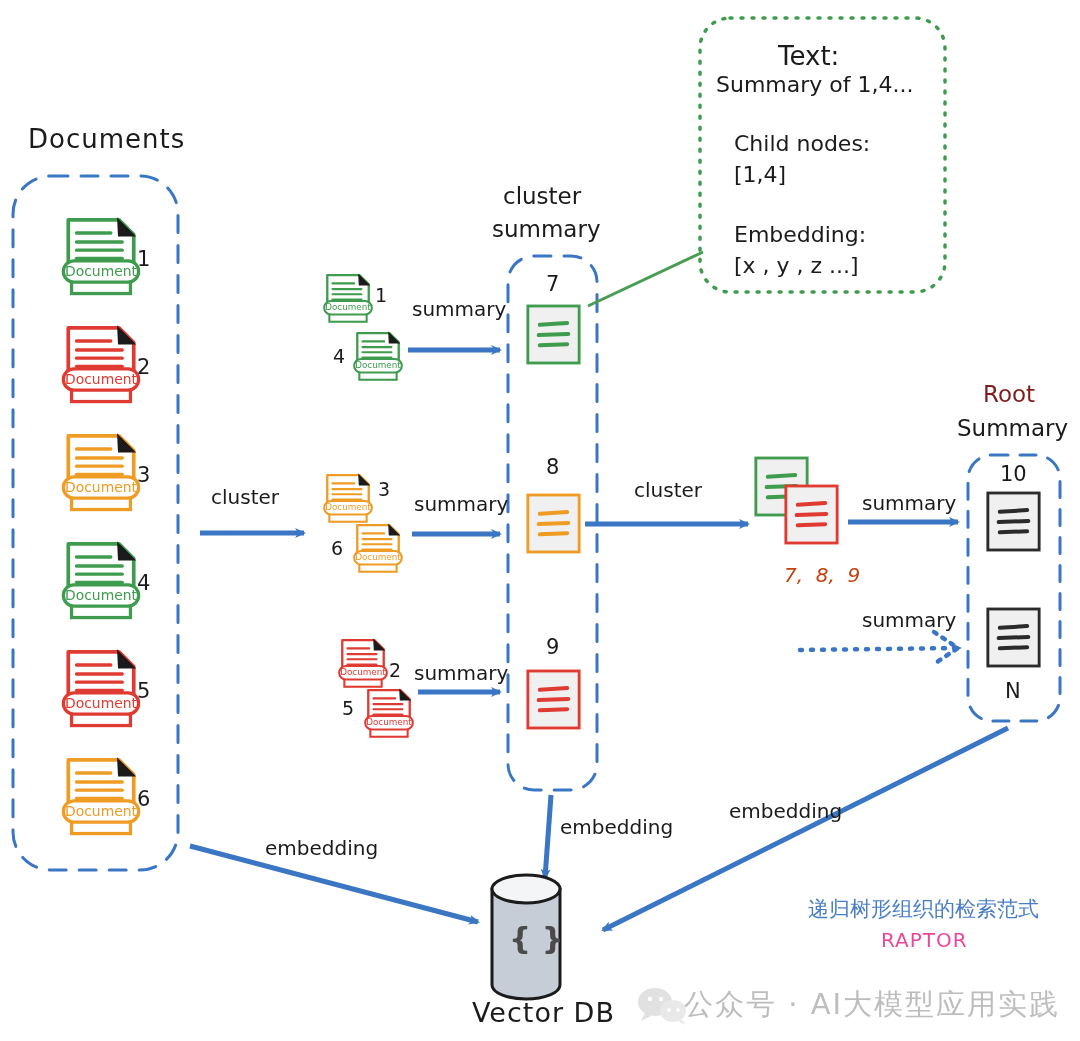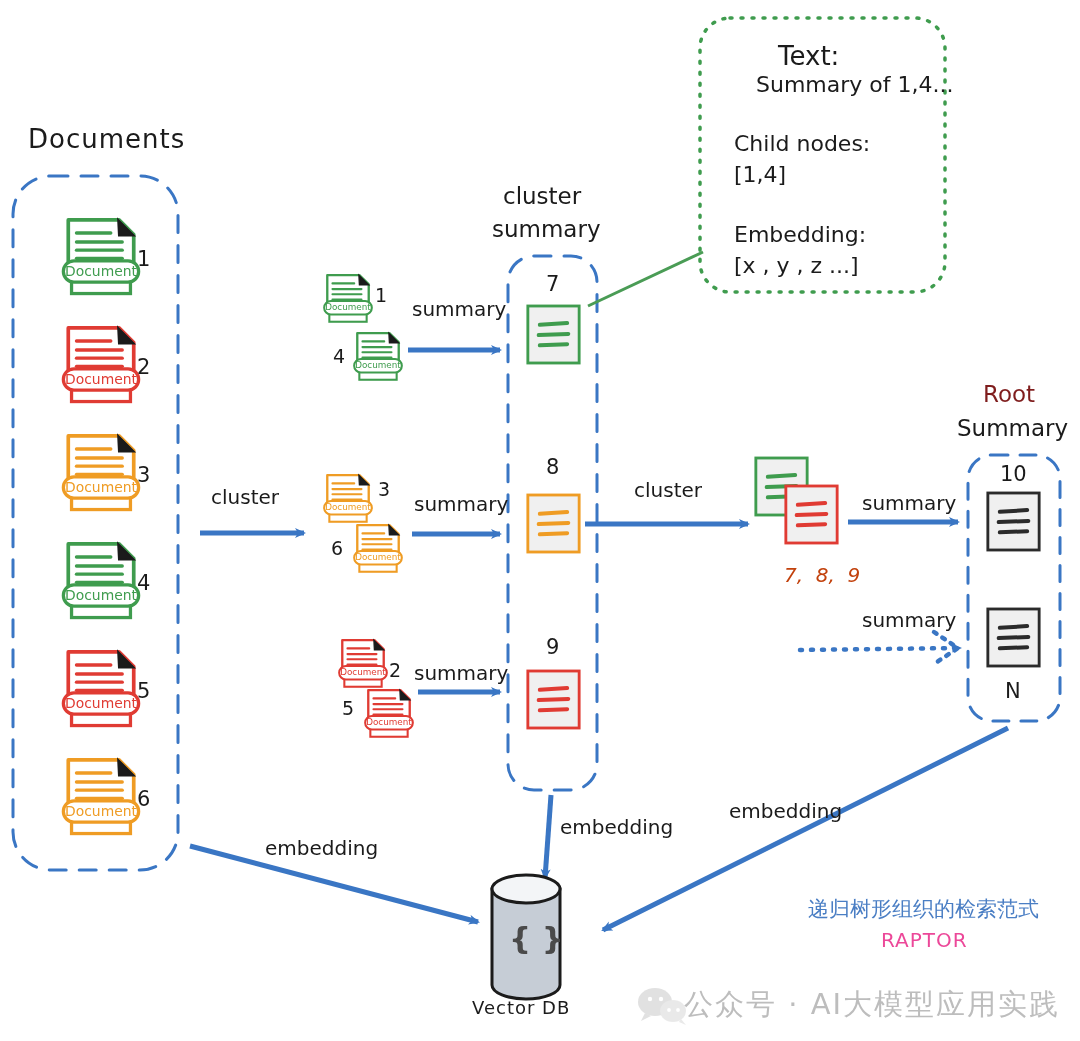--- a/index.html
+++ b/index.html
@@ -201,27 +201,27 @@
 <div class="lbl" style="left:414px;top:492px;font-size:20px;color:#1b1b1b;">summary</div>
 <div class="lbl" style="left:414px;top:661px;font-size:20px;color:#1b1b1b;">summary</div>
 <div class="lbl" style="left:862px;top:491px;font-size:20px;color:#1b1b1b;">summary</div>
 <div class="lbl" style="left:862px;top:608px;font-size:20px;color:#1b1b1b;">summary</div>
 
 <div class="lbl" style="left:265px;top:836px;font-size:20px;color:#1b1b1b;">embedding</div>
 <div class="lbl" style="left:560px;top:815px;font-size:20px;color:#1b1b1b;">embedding</div>
 <div class="lbl" style="left:729px;top:799px;font-size:20px;color:#1b1b1b;">embedding</div>
 
 <div class="lbl" style="left:734px;top:41px;font-size:26px;color:#1b1b1b;margin-left:44px;">Text:</div>
-<div class="lbl" style="left:756px;top:72px;font-size:22px;color:#1b1b1b;">Summary of 1,4...</div>
+<div class="lbl" style="left:716px;top:72px;font-size:22px;color:#1b1b1b;">Summary of 1,4...</div>
 <div class="lbl" style="left:734px;top:131px;font-size:22px;color:#1b1b1b;">Child nodes:</div>
 <div class="lbl" style="left:734px;top:162px;font-size:22px;color:#1b1b1b;text-align:center;">[1,4]</div>
 <div class="lbl" style="left:734px;top:222px;font-size:22px;color:#1b1b1b;">Embedding:</div>
 <div class="lbl" style="left:734px;top:253px;font-size:22px;color:#1b1b1b;">[x , y , z ...]</div>
 
 <div class="lbl" style="left:509px;top:920px;font-size:31px;color:#4a4a4a;font-weight:bold;">{ }</div>
-<div class="lbl" style="left:472px;top:997px;font-size:18px;color:#1b1b1b;letter-spacing:1px;">Vector DB</div>
+<div class="lbl" style="left:472px;top:997px;font-size:27px;color:#1b1b1b;letter-spacing:1px;">Vector DB</div>
 
 <div class="lbl" style="left:808px;top:895px;font-size:21px;color:#4a7ec4;">递归树形组织的检索范式</div>
 <div class="lbl" style="left:881px;top:928px;font-size:20px;color:#ec4899;letter-spacing:1px;text-align:center;">RAPTOR</div>
 
 <div class="lbl" style="left:684px;top:985px;font-size:29px;color:#bdbdbd;letter-spacing:2px;">公众号 · AI大模型应用实践</div>
 
 </div>
 
 </body></html>

